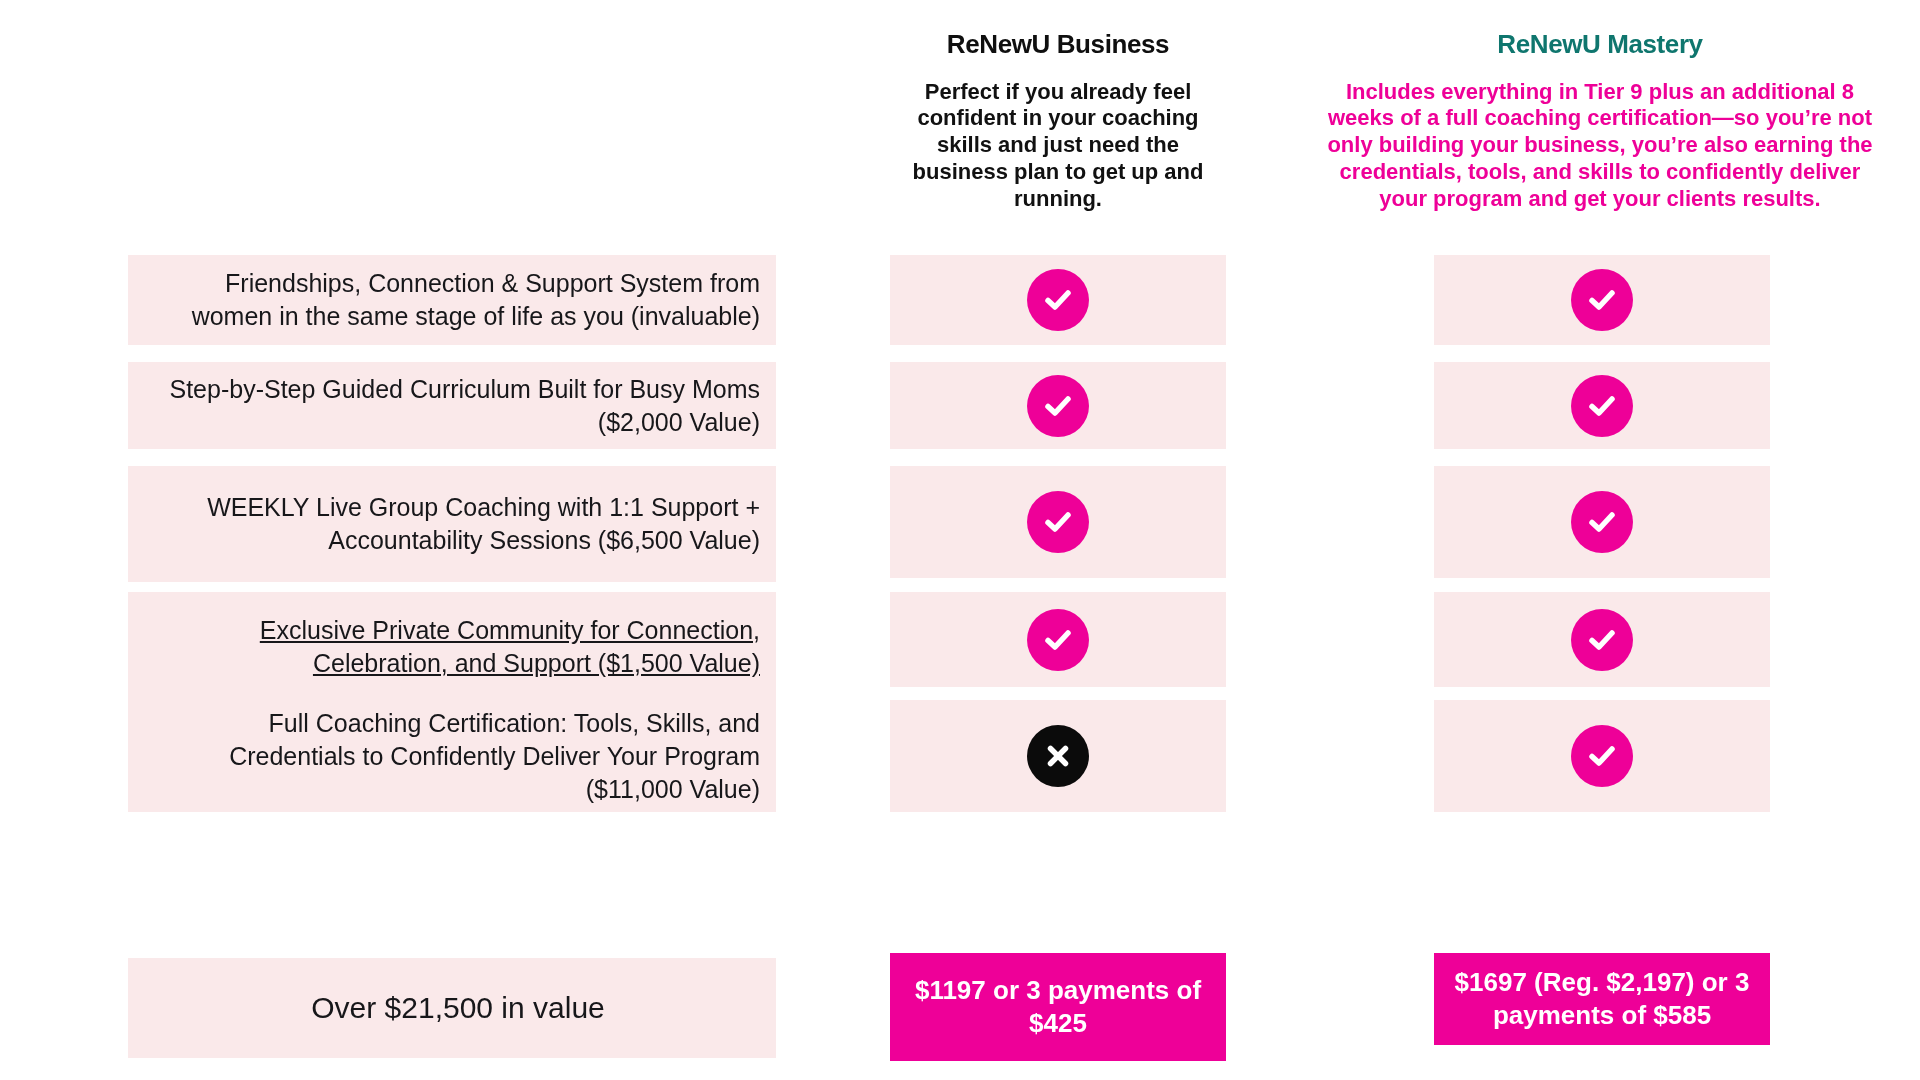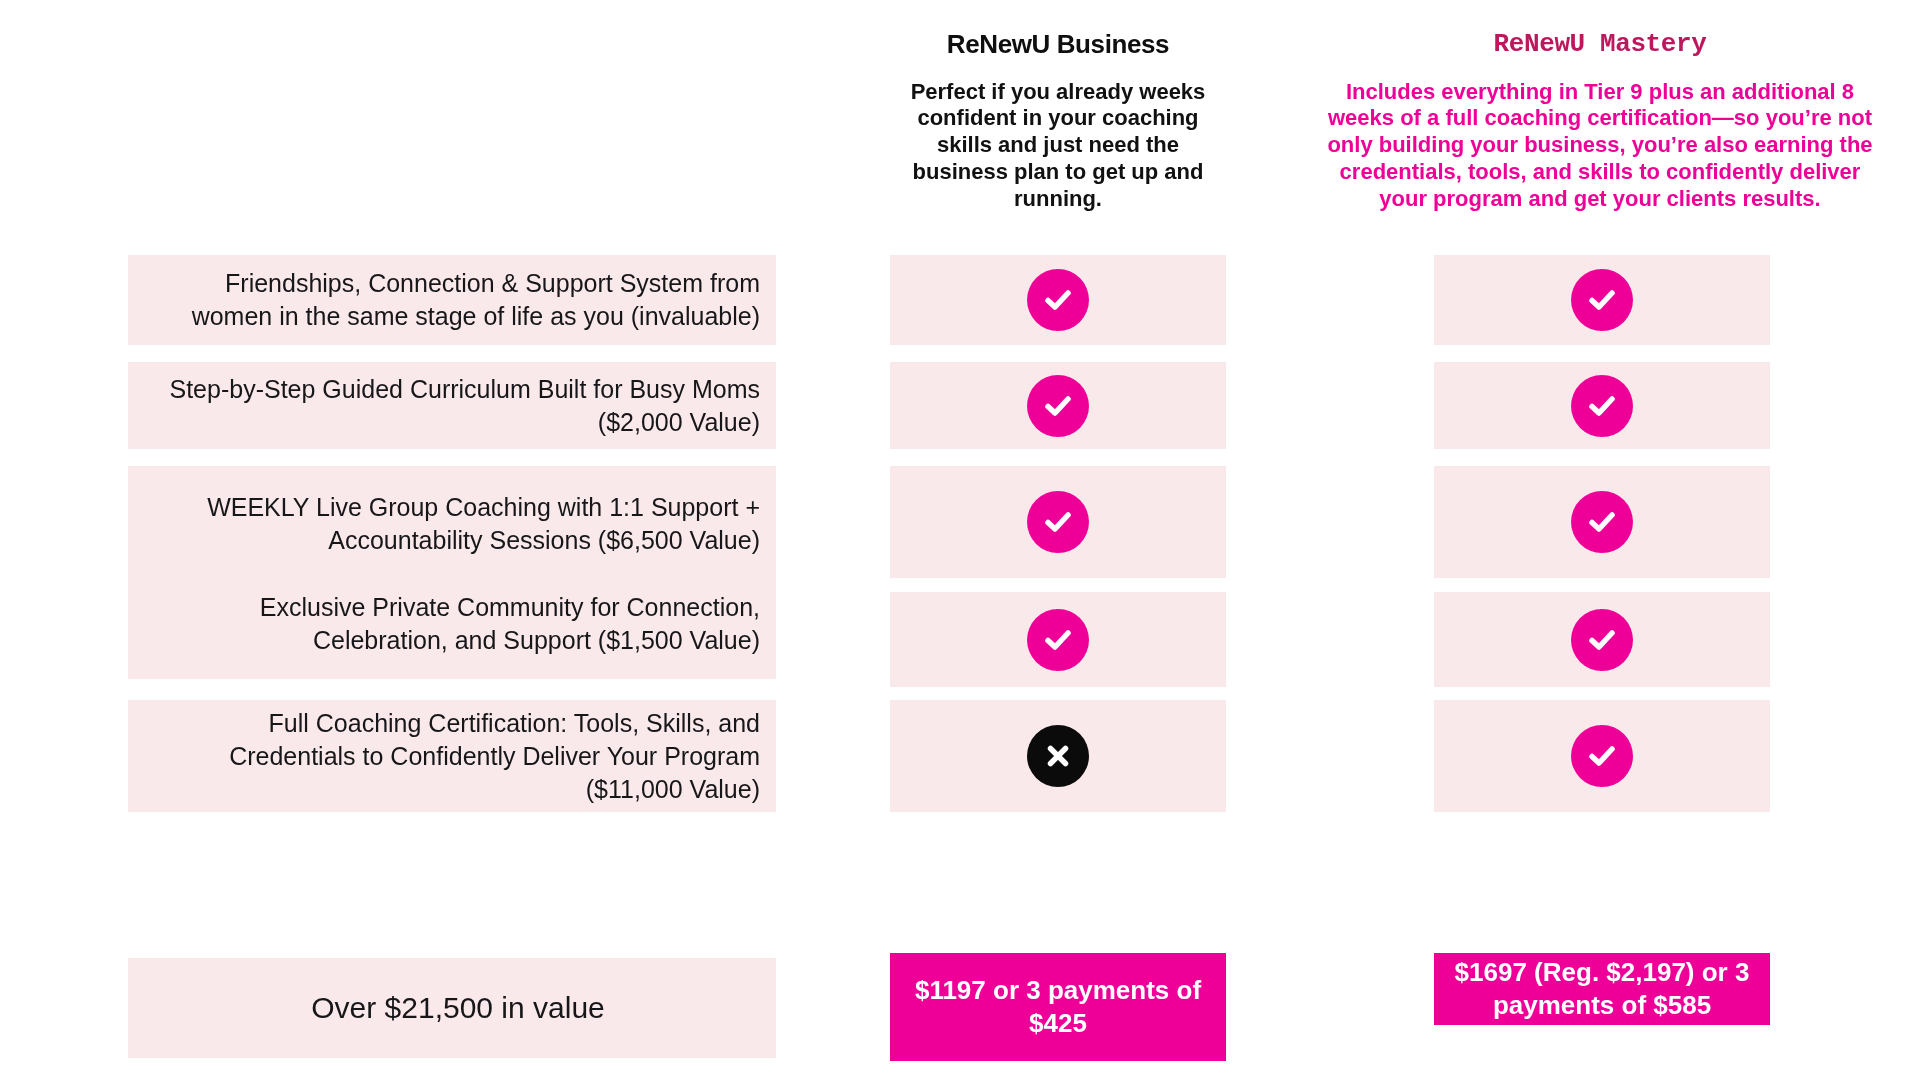--- a/index.html
+++ b/index.html
@@ -24,21 +24,21 @@
   .tier-head.t2 { left: 1300px; width: 600px; }
 
   .tier-title {
     font-size: 26px;
     font-weight: 700;
     letter-spacing: -0.4px;
     line-height: 1.1;
     white-space: nowrap;
   }
   .tier-title.dark { color: #0f0f0f; }
-  .tier-title.brand { color: #be185d; font-family: Liberation Mono, monospace; }
+  .tier-title.brand { color: #0f766e; }
 
   .tier-desc {
     margin-top: 20px;
     font-size: 22px;
     font-weight: 700;
     line-height: 1.22;
   }
   .tier-desc.dark { color: #111111; padding: 0 48px; }
   .tier-desc.brand { color: #ee0098; padding: 0 18px; }
 
@@ -104,21 +104,21 @@
   .price-box.c1 { left: 890px; }
   .price-box.c2 { left: 1434px; }
 </style>
 </head>
 <body>
 
 <div class="page">
 
   <div class="tier-head t1">
     <div class="tier-title dark">ReNewU Business</div>
-    <div class="tier-desc dark">Perfect if you already weeks confident in your coaching skills and just need the business plan to get up and running.</div>
+    <div class="tier-desc dark">Perfect if you already feel confident in your coaching skills and just need the business plan to get up and running.</div>
   </div>
 
   <div class="tier-head t2">
     <div class="tier-title brand">ReNewU Mastery</div>
     <div class="tier-desc brand">Includes everything in Tier 9 plus an additional 8 weeks of a full coaching certification—so you’re not only building your business, you’re also earning the credentials, tools, and skills to confidently deliver your program and get your clients results.</div>
   </div>
 
   <div class="feature-cell" style="top:255px; height:90px;">Friendships, Connection &amp; Support System from women in the same stage of life as you (invaluable)</div>
   <div class="mark-cell c1" style="top:255px; height:90px;">
     <span class="icon-badge check">
@@ -160,21 +160,21 @@
     </span>
   </div>
   <div class="mark-cell c2" style="top:466px; height:112px;">
     <span class="icon-badge check">
       <svg width="34" height="34" viewBox="0 0 34 34">
           <path d="M7 17.5 L14 24 L27 10" stroke="#ffffff" stroke-width="5.5" stroke-linecap="round" stroke-linejoin="round" fill="none"></path>
         </svg>
     </span>
   </div>
 
-  <div class="feature-cell" style="top:569px; height:110px;">Exclusive Private Community for Connection, Celebration, and Support ($1,500 Value)</div>
+  <div class="feature-cell" style="top:592px; height:110px;text-decoration:underline;">Exclusive Private Community for Connection, Celebration, and Support ($1,500 Value)</div>
   <div class="mark-cell c1" style="top:592px; height:95px;">
     <span class="icon-badge check">
       <svg width="34" height="34" viewBox="0 0 34 34">
           <path d="M7 17.5 L14 24 L27 10" stroke="#ffffff" stroke-width="5.5" stroke-linecap="round" stroke-linejoin="round" fill="none"></path>
         </svg>
     </span>
   </div>
   <div class="mark-cell c2" style="top:592px; height:95px;">
     <span class="icon-badge check">
       <svg width="34" height="34" viewBox="0 0 34 34">
@@ -196,15 +196,15 @@
       <svg width="34" height="34" viewBox="0 0 34 34">
           <path d="M7 17.5 L14 24 L27 10" stroke="#ffffff" stroke-width="5.5" stroke-linecap="round" stroke-linejoin="round" fill="none"></path>
         </svg>
     </span>
   </div>
 
   <div class="feature-cell total" style="top:958px; height:100px;padding-left:28px;">Over $21,500 in value</div>
 
   <div class="price-box c1" style="top:953px; height:108px;">$1197 or 3 payments of $425</div>
 
-  <div class="price-box c2" style="top:953px; height:72px;">$1697 (Reg. $2,197) or 3 payments of $585</div>
+  <div class="price-box c2" style="top:953px; height:92px;">$1697 (Reg. $2,197) or 3 payments of $585</div>
 
 </div>
 
 </body></html>

